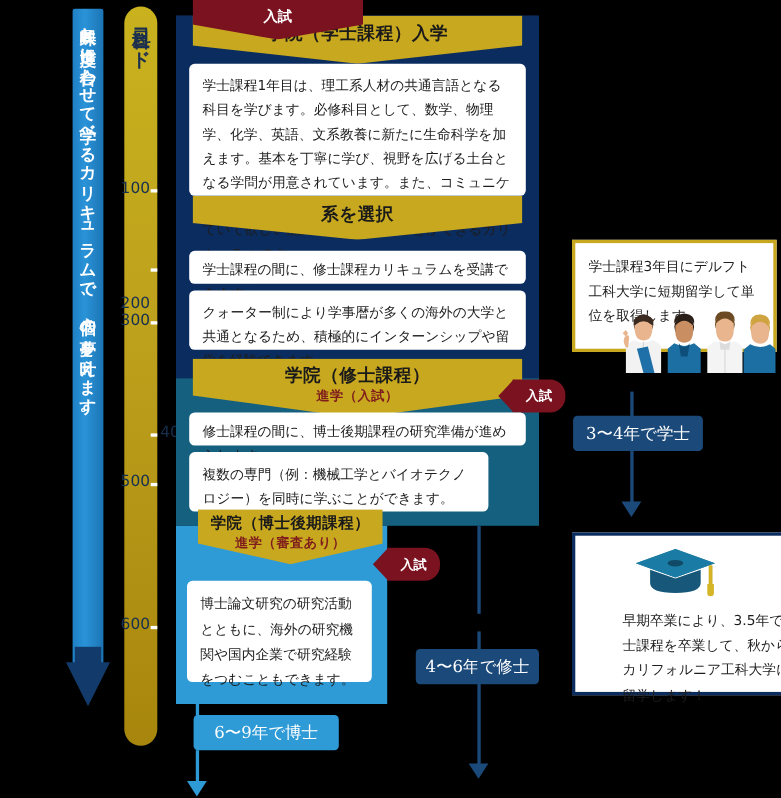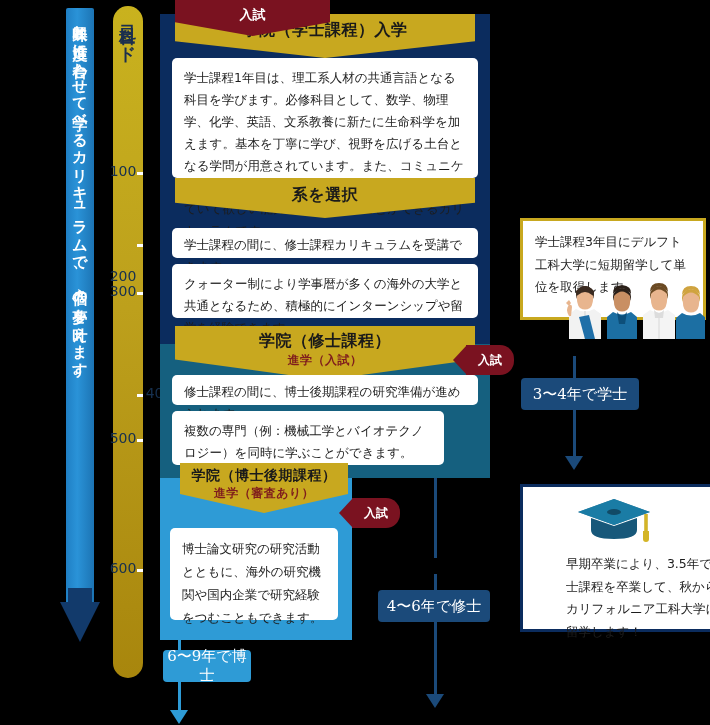--- a/index.html
+++ b/index.html
@@ -280,19 +280,19 @@
   <div class="arrowhead" style="left:565px;top:456px;"></div>
 
   <div class="vline" style="left:434px;top:478px;height:80px;"></div>
   <div class="pill navy" style="left:378px;top:542px;width:112px;height:32px;margin-top:48px;">
     <span>4〜6年で修士</span>
   </div>
   <div class="vline" style="left:434px;top:574px;height:122px;"></div>
   <div class="arrowhead" style="left:426px;top:694px;"></div>
 
   <div class="vline lt" style="left:178px;top:640px;height:22px;"></div>
-  <div class="pill blue" style="left:163px;top:650px;width:88px;height:32px;">
+  <div class="pill blue" style="left:176px;top:650px;width:132px;height:32px;">
     <span>6〜9年で博士</span>
   </div>
   <div class="vline lt" style="left:178px;top:682px;height:30px;"></div>
   <div class="arrowhead lt" style="left:170px;top:710px;"></div>
 
 </div>
 
 </body></html>

